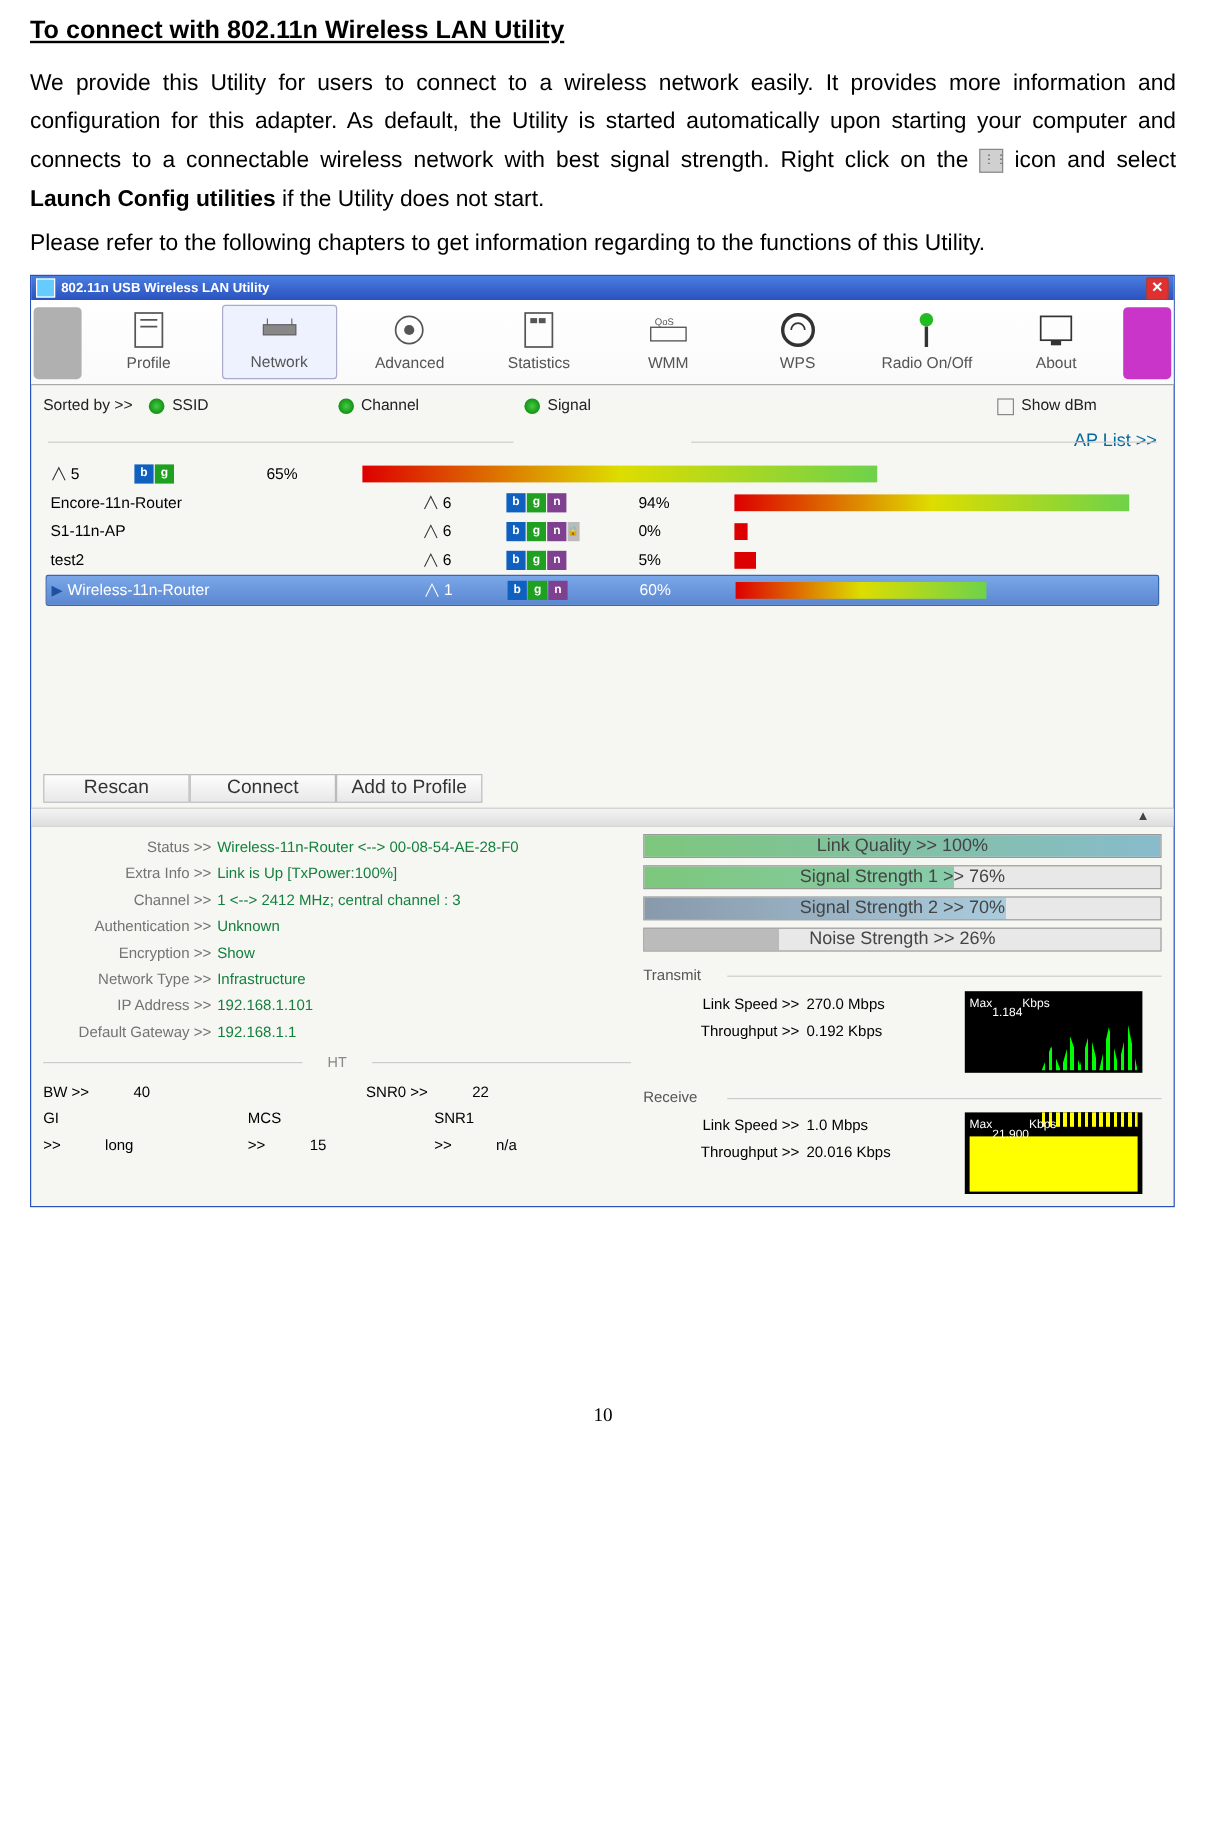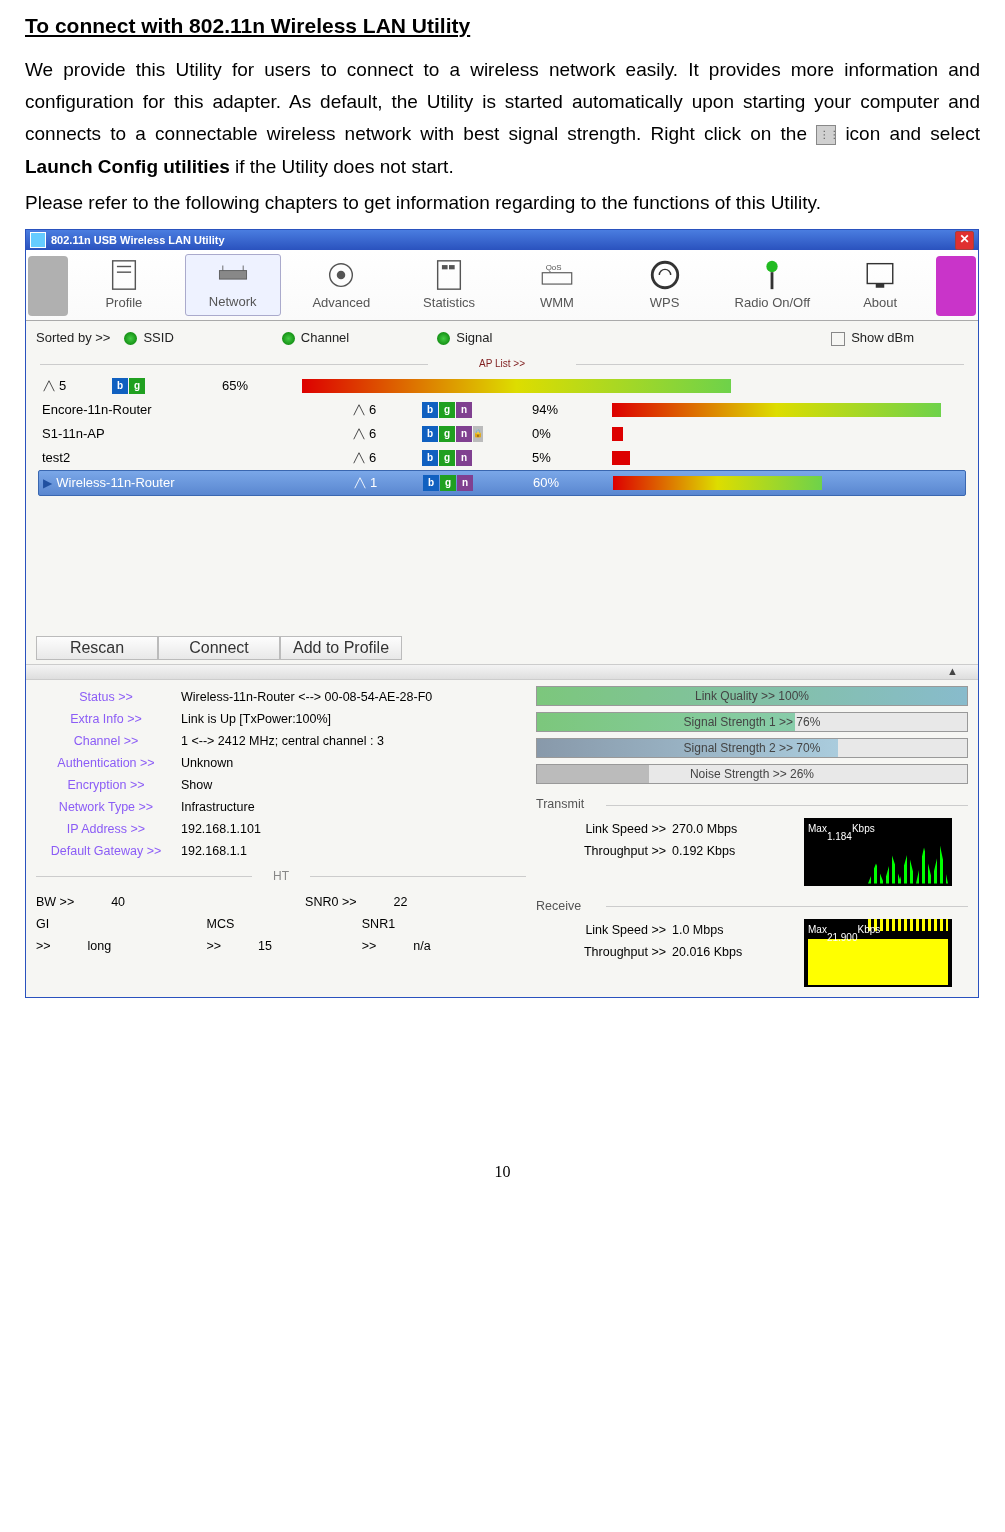--- a/index.html
+++ b/index.html
@@ -14,21 +14,21 @@
 .toolbar { display:flex; align-items:flex-end; background:linear-gradient(#fff,#fafafa); height:70px; border-bottom:1px solid #aaa; }
 .navarrow { width:40px; height:60px; margin:4px 2px; background:#b0b0b0; border-radius:4px; position:relative; }
 .navarrow.right { background:#c934c9; }
 .tbl { flex:1; display:flex; justify-content:space-around; align-items:flex-end; padding:4px 0; }
 .tbl .tbitem { text-align:center; width:90px; color:#555; font-size:13px; padding:2px; }
 .tbitem.sel { border:1px solid #aac; background:#eef2ff; border-radius:3px; }
 .tbitem .ic { height:34px; display:flex; align-items:center; justify-content:center; }
 .tbitem svg { width:34px; height:34px; }
 .sortrow { display:flex; align-items:center; padding:6px 10px; color:#222; font-size:13px; gap:14px; }
 .radio-dot { width:13px; height:13px; border-radius:50%; background:radial-gradient(#4c4,#070); display:inline-block; margin-right:6px; vertical-align:middle; }
-.aplist-hd { text-align:center; color:#7f1d1d; font-size:10px; position:relative; margin:0 14px; }
+.aplist-hd { text-align:right; color:#0369a1; font-size:15px; position:relative; margin:0 14px; }
 .aplist-hd::before,.aplist-hd::after{content:"";position:absolute;top:50%;width:42%;border-top:1px solid #ccc;}
 .aplist-hd::before{left:0;} .aplist-hd::after{right:0;}
 .aplist { margin:2px 12px 0 12px; }
 .aprow { display:flex; align-items:center; height:24px; padding:0 4px; font-size:13px; }
 .aprow.sel { background:linear-gradient(#7aa7e8,#5a87d0); color:#fff; border:1px solid #3a67b0; border-radius:2px; }
 .aprow .ssid{width:310px;}
 .aprow .chan{width:70px; display:flex; align-items:center; gap:3px;}
 .aprow .modes{width:110px; display:flex; gap:1px;}
 .aprow .pct{width:70px; text-align:left;}
 .aprow .bar{flex:1; margin-left:10px;}
@@ -37,28 +37,28 @@
 .chip.b{background:#1060c0;} .chip.g{background:#20a020;} .chip.n{background:#804090;} .chip.l{background:#bbb;width:10px;}
 .chicon{width:14px;height:14px;} 
 .apspace{height:140px;}
 .btnrow{display:flex;gap:0;padding:0 10px 4px 10px;}
 .btn{width:120px;height:22px;background:linear-gradient(#fdfdfd,#e8e8e8);border:1px solid #bbb;text-align:center;line-height:22px;font-size:16px;color:#333;}
 .collapse{height:14px;background:linear-gradient(#f4f4f4,#dedede);border-top:1px solid #ccc;border-bottom:1px solid #ccc;text-align:right;padding-right:20px;color:#444;font-size:11px;line-height:12px;}
 .details{display:flex;padding:6px 10px 10px 10px;gap:10px;}
 .dleft{flex:0 0 490px;}
 .dright{flex:1;}
 .kv{display:flex;font-size:12.5px;line-height:22px;}
-.kv .k{width:140px;text-align:center;color:#8b5cf6;padding-right:5px;}
-.kv .v{color:#000000;}
+.kv .k{width:140px;text-align:right;color:#737373;padding-right:5px;}
+.kv .v{color:#15803d;}
 .hthdr{text-align:center;color:#888;position:relative;margin:4px 0;}
 .hthdr::before,.hthdr::after{content:"";position:absolute;top:50%;width:44%;border-top:1px solid #ccc;}
 .hthdr::before{left:0;}.hthdr::after{right:0;}
 .htrow{display:flex;font-size:12.5px;line-height:22px;}
 .htrow span{margin-right:30px;}
-.metbar{height:18px;border:1px solid #999;margin-bottom:6px;position:relative;font-size:12px;color:#444;display:flex;align-items:center;justify-content:center;text-align:center;}
+.metbar{height:18px;border:1px solid #999;margin-bottom:6px;position:relative;font-size:15px;color:#444;display:flex;align-items:center;justify-content:center;text-align:center;}
 .metbar.green{background:linear-gradient(to right,#7cc77c,#88ccaa 60%,#e8e8e8 60%);} 
 .metbar.full{background:linear-gradient(to right,#7cc77c,#88bbcc);}
 .metbar.slate{background:linear-gradient(to right,#8899aa,#aaccdd 70%,#e8e8e8 70%);}
 .metbar.low{background:linear-gradient(to right,#bbb 26%,#e8e8e8 26%);}
 .trsection{margin-top:10px;}
 .trtitle{font-size:12.5px;color:#555;position:relative;}
 .trtitle::after{content:"";position:absolute;top:50%;left:70px;right:0;border-top:1px solid #ccc;}
 .trbody{display:flex;gap:8px;margin-top:2px;}
 .trkv{flex:0 0 260px;font-size:12.5px;line-height:22px;}
 .trkv div{display:flex;}

